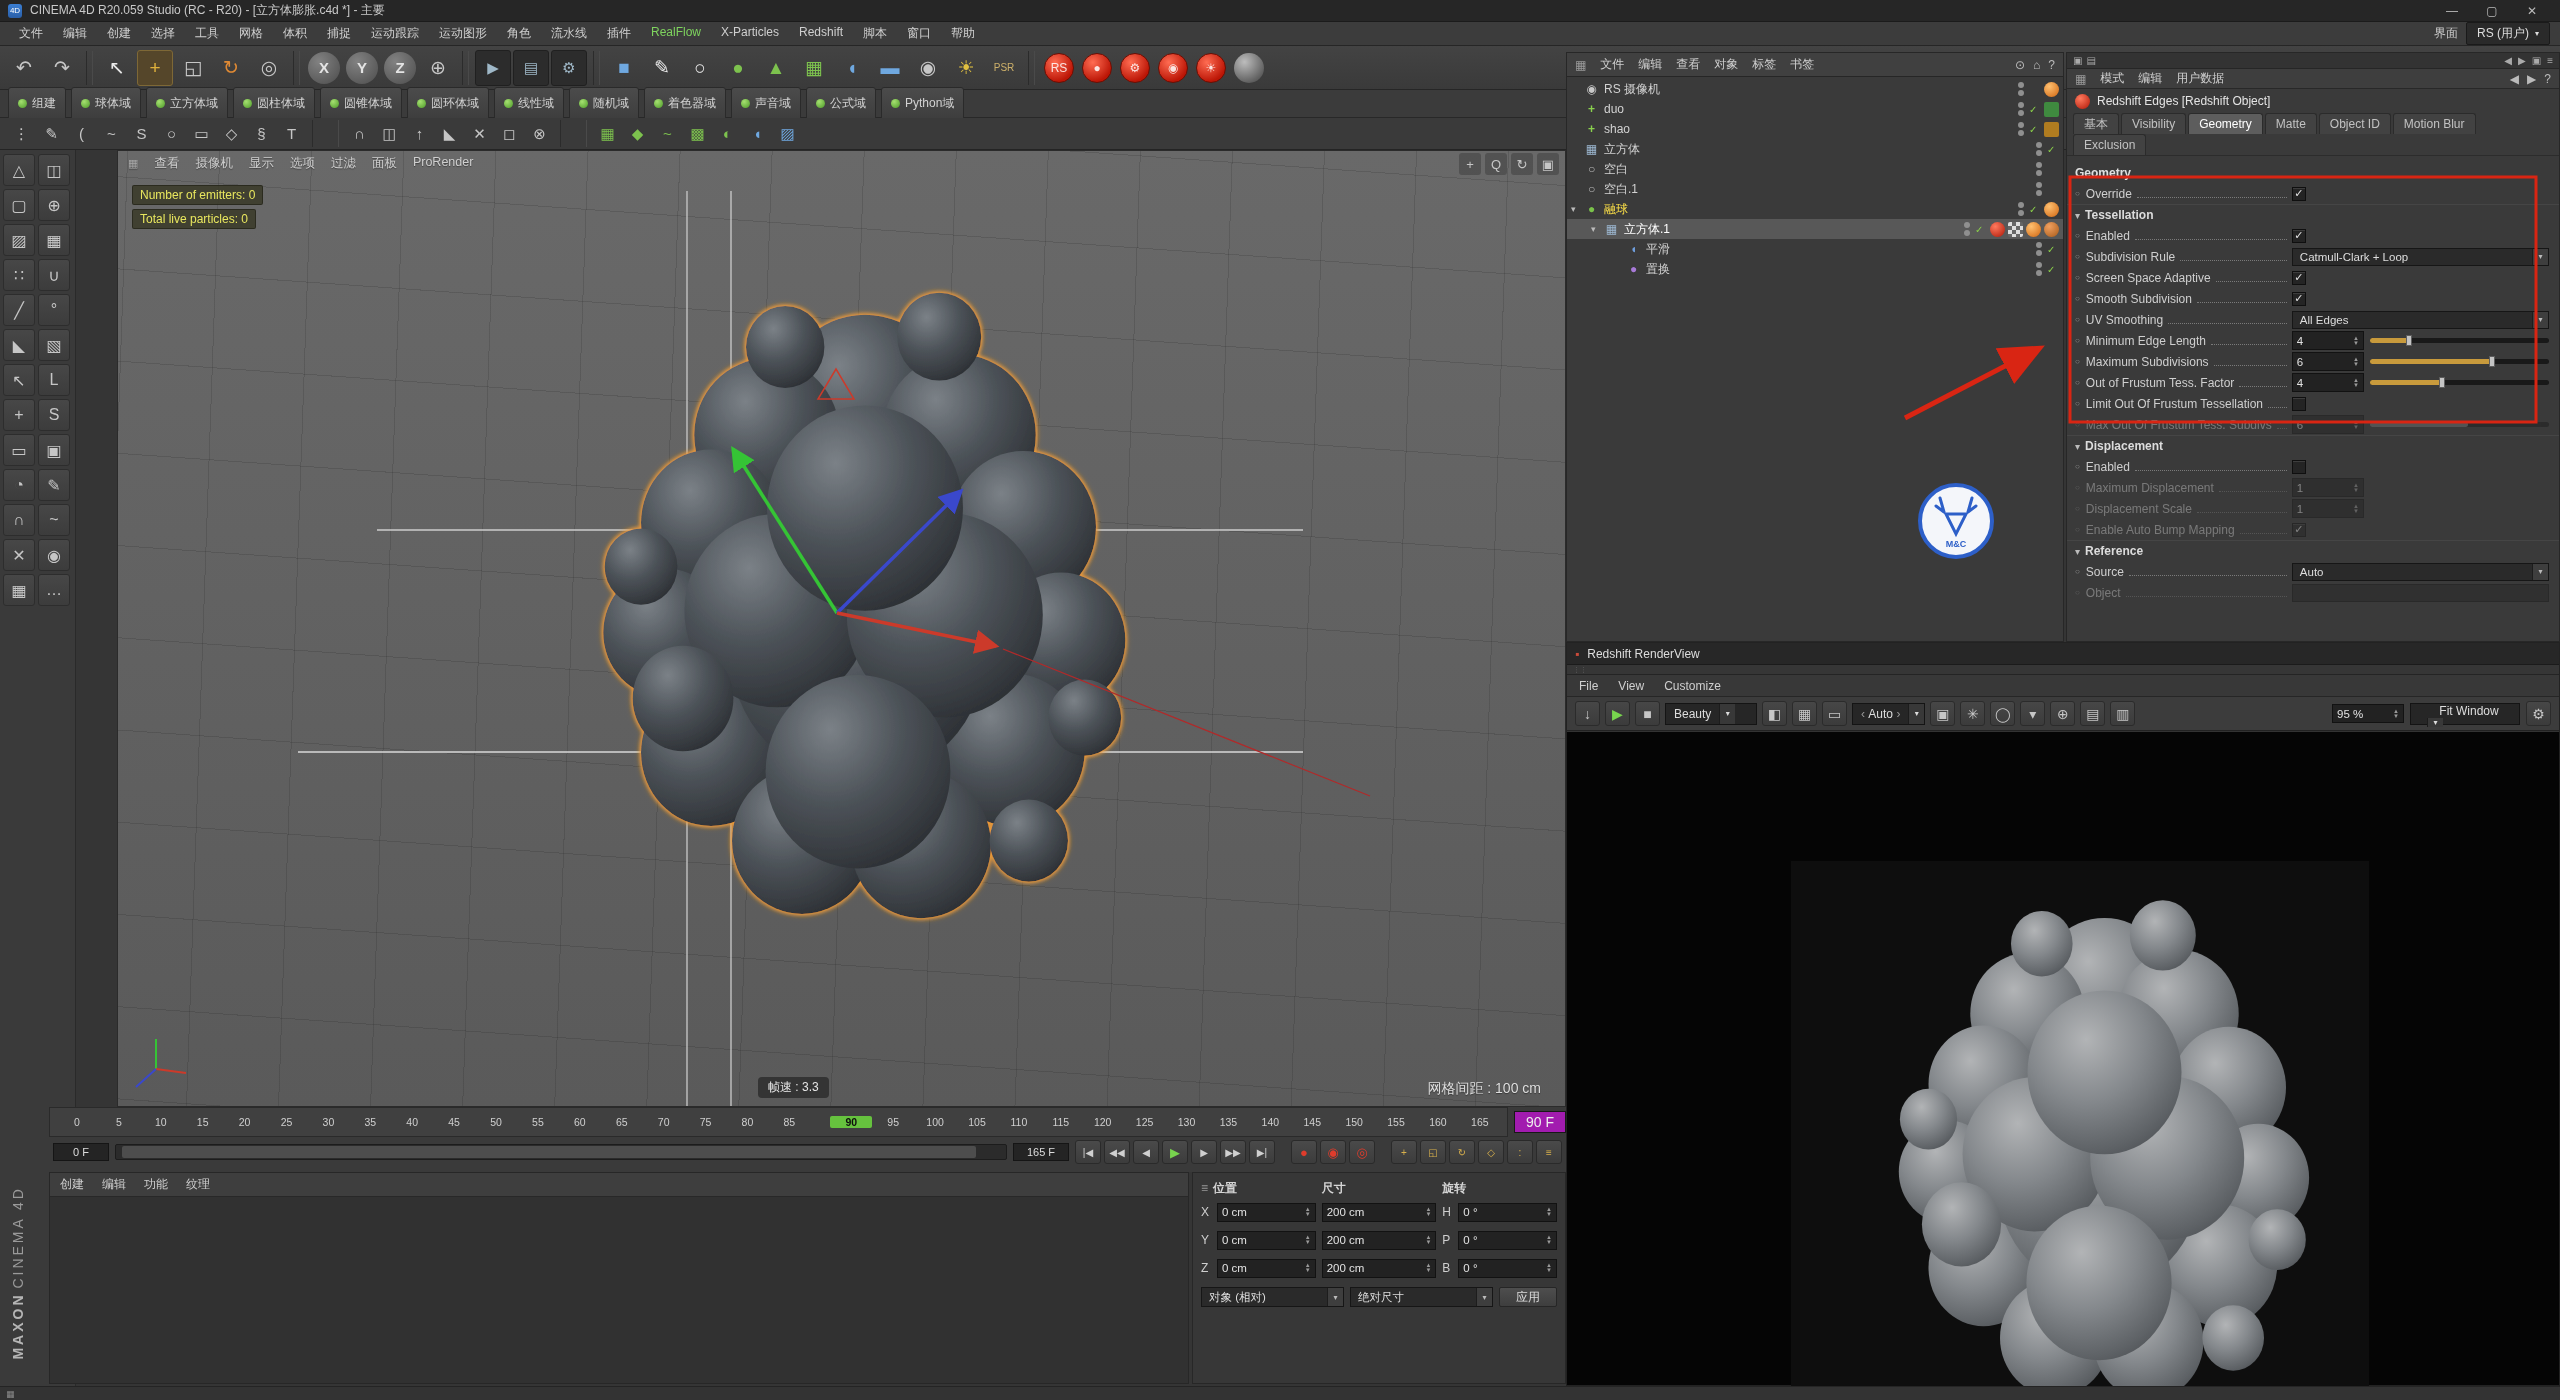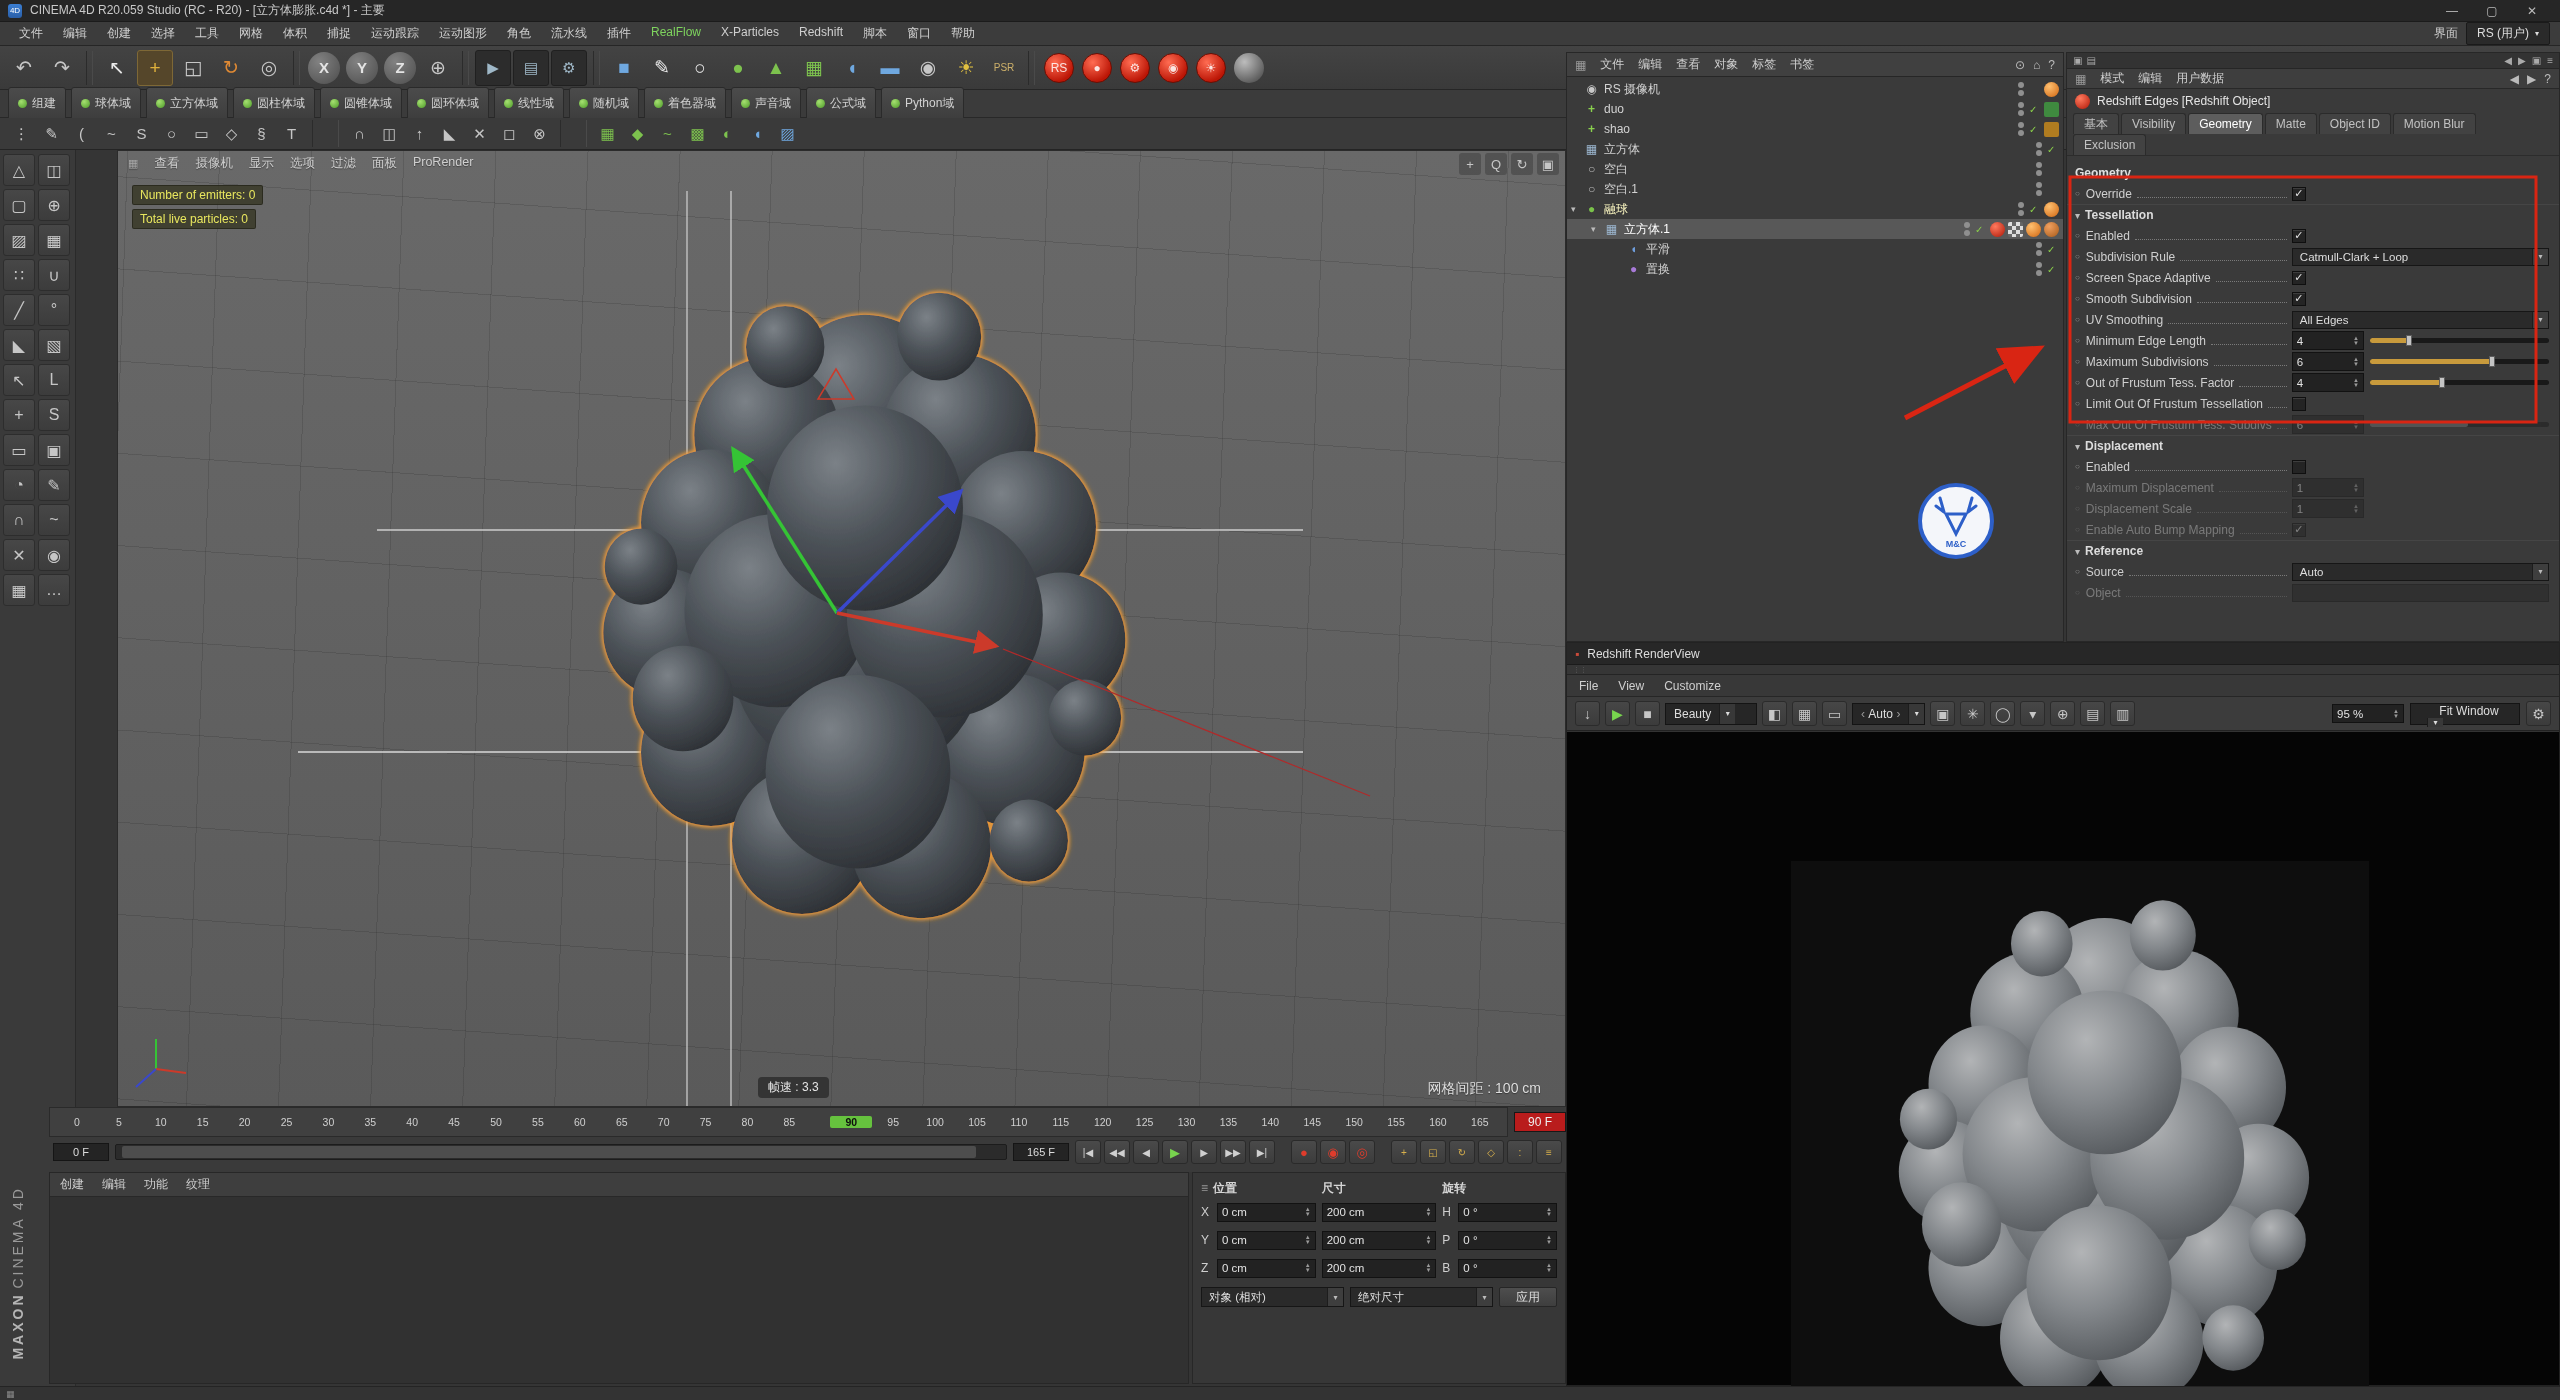--- a/index.html
+++ b/index.html
@@ -67,21 +67,21 @@
   .vp-tip { position:absolute; background:rgba(58,58,40,.85); color:#e8e65e; font-size:12px; padding:2px 7px; border:1px solid rgba(30,30,20,.6); border-radius:2px; white-space:nowrap; }
   .vp-fps { position:absolute; bottom:8px; left:640px; background:rgba(35,35,35,.7); color:#e6e6e6; padding:2px 10px; font-size:12px; border-radius:4px; }
   .vp-gridinfo { position:absolute; bottom:8px; right:24px; color:#dedede; font-size:14px; text-shadow:0 1px 1px rgba(0,0,0,.4); }
   .vp-svg { position:absolute; inset:0; }
 
   
   .timeline { position:absolute; left:49px; top:1107px; width:1517px; height:65px; background:#3a3a3a; }
   .ruler { display:flex; align-items:center; height:30px; background:#404040; border:1px solid #2a2a2a; padding:0 6px; }
   .ruler .tick { flex:1; text-align:center; font-size:10.5px; color:#cfcfcf; }
   .ruler .tick:nth-of-type(19) { background:#66c23e; color:#0d0d0d; border-radius:2px; font-weight:bold;margin-left:20px; }
-  .curbox { width:52px; text-align:center; background:#b91c1c; border:1px solid #181818; color:#eee; font-size:12px; padding:2px 0; margin-left:6px; }
+  .curbox { width:52px; text-align:center; background:#a21caf; border:1px solid #181818; color:#eee; font-size:14px; padding:2px 0; margin-left:6px; }
   .tl2 { display:flex; align-items:center; height:30px; gap:6px; padding:2px 4px; }
   .tlfield { background:#242424; border:1px solid #151515; color:#ddd; font-size:11px; padding:2px 8px; min-width:56px; text-align:center; }
   .tlscroll { flex:1; height:16px; background:#2b2b2b; border:1px solid #1c1c1c; border-radius:2px; position:relative; }
   .tlscroll i { position:absolute; left:6px; right:30px; top:1px; bottom:1px; background:#4d4d4d; border-radius:2px; }
   .tbtn { width:26px; height:24px; display:flex; align-items:center; justify-content:center; background:linear-gradient(#4a4a4a,#3c3c3c); border:1px solid #2a2a2a; border-radius:3px; font-size:10px; color:#d0d0d0; white-space:nowrap; }
   .tbtn[data-k="play"] { color:#78d44e; font-size:13px; }
   .tbtn[data-k="rec"]  { color:#e03c2c; font-size:13px; }
   .tbtn[data-k="kt"]   { color:#d8b04c; }
 
   
@@ -105,21 +105,21 @@
 
   
   .om { position:absolute; left:1566px; top:52px; width:498px; height:590px; background:#3a3a3a; border:1px solid #272727; }
   .om-head { height:24px; display:flex; align-items:center; gap:14px; padding:0 8px; background:#404040; border-bottom:1px solid #262626; }
   .om-head .right { margin-left:auto; display:flex; gap:8px; color:#bbb; }
   .om-body { padding:2px 0; }
   .orow { display:flex; align-items:center; height:20px; padding:0 4px; color:#d2d2d2; }
   .orow[data-sel="1"] { background:#585858; color:#ffffff; }
   .orow[data-depth="1"] { padding-left:24px; }
   .orow[data-depth="2"] { padding-left:46px; }
-  .orow[data-green="1"] .oname { color:#fef9c3; }
+  .orow[data-green="1"] .oname { color:#fde047; }
   .exp { width:12px; font-size:9px; color:#bbb; }
   .exp::before { content:""; }
   .exp[data-exp="1"]::before { content:"▾"; }
   .oicon { width:17px; height:16px; display:flex; align-items:center; justify-content:center; margin-right:4px; font-size:12px; }
   .oicon[data-icon="camera"]::before   { content:"◉"; color:#c8c8c8; }
   .oicon[data-icon="gen"]::before      { content:"+"; color:#8ad04e; font-weight:bold; }
   .oicon[data-icon="cube"]::before     { content:"▦"; color:#9db8d2; }
   .oicon[data-icon="null"]::before     { content:"○"; color:#b8b8b8; }
   .oicon[data-icon="metaball"]::before { content:"●"; color:#7ac24a; }
   .oicon[data-icon="defblue"]::before  { content:"◖"; color:#6f9ede; }

